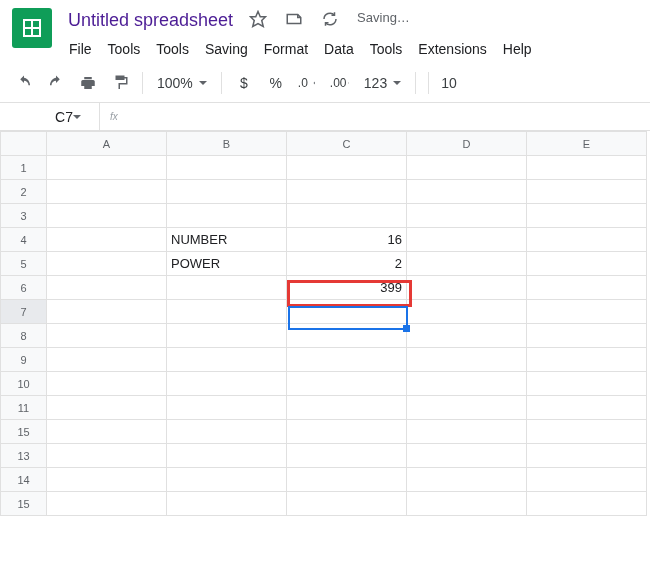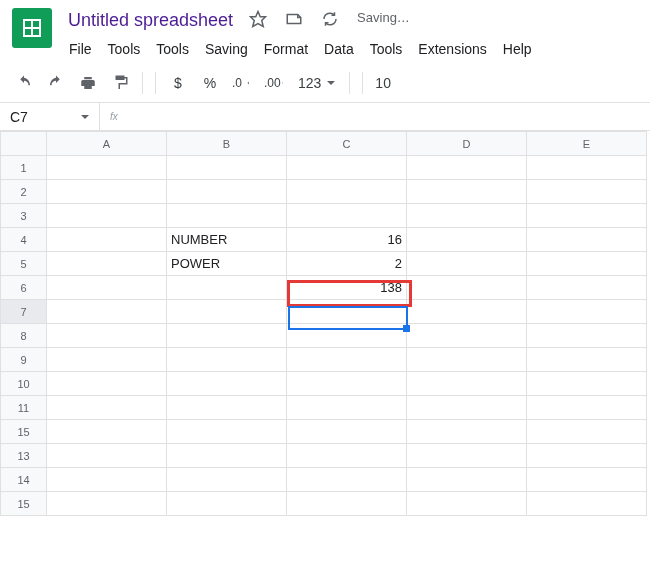--- a/index.html
+++ b/index.html
@@ -24,21 +24,21 @@
   .toolbar { display: flex; align-items: center; padding: 6px 10px; border-bottom: 1px solid #e0e0e0; gap: 4px; height: 40px; }
   .tb-btn { width: 28px; height: 28px; display: flex; align-items: center; justify-content: center; color: #5f6368; cursor: pointer; border-radius: 3px; }
   .tb-btn svg { width: 18px; height: 18px; }
   .tb-sep { width: 1px; height: 22px; background: #e0e0e0; margin: 0 4px; }
   .tb-dropdown { display: flex; align-items: center; padding: 0 6px; height: 28px; cursor: pointer; color: #3c4043; font-size: 14px; gap: 6px; }
   .caret { border-left: 4px solid transparent; border-right: 4px solid transparent; border-top: 4px solid #5f6368; }
   .tb-text { font-size: 14px; color: #3c4043; padding: 0 4px; }
   
   
   .formula-bar { display: flex; align-items: center; border-bottom: 1px solid #e0e0e0; height: 28px; }
-  .name-box { width: 100px; padding: 0 10px; font-size: 14px; display: flex; align-items: center; justify-content: space-between; border-right: 1px solid #e0e0e0; height: 100%; }
+  .name-box { width: 100px; padding: 0 18px; font-size: 14px; display: flex; align-items: center; justify-content: flex-end; border-right: 1px solid #e0e0e0; height: 100%; }
   .fx { font-style: italic; color: #9aa0a6; padding: 0 10px; font-size: 10px; }
   .formula-input { flex: 1; height: 100%; border: none; outline: none; font-size: 14px; }
   
   
   .grid-container { position: relative; }
   .grid { border-collapse: collapse; table-layout: fixed; }
   .grid th, .grid td { border: 1px solid #e0e0e0; font-weight: normal; }
   .corner { width: 46px; height: 24px; background: #f8f9fa; }
   .col-header { width: 120px; height: 24px; background: #f8f9fa; text-align: center; font-size: 11px; color: #5f6368; }
   .row-header { width: 46px; height: 24px; background: #f8f9fa; text-align: center; font-size: 11px; color: #5f6368; }
@@ -111,20 +111,24 @@
       <svg viewBox="0 0 24 24" fill="#5f6368">
         <path d="M19 8H5c-1 0-2 1-2 2v6h4v4h10v-4h4v-6c0-1-1-2-2-2zM7 4h10v3H7z"></path>
       </svg>
     </div>
   <div class="tb-btn">
       <svg viewBox="0 0 24 24" fill="#5f6368">
         <path d="M18 4V2H6v6h12V6h2v6H10v8h2v-6h10V4z"></path>
       </svg>
     </div>
   <div class="tb-sep"></div>
+  <div class="tb-dropdown">
+      <span>100%</span>
+      <span class="caret"></span>
+    </div>
   <div class="tb-sep"></div>
   <div class="tb-btn tb-text">$</div>
   <div class="tb-btn tb-text">%</div>
   <div class="tb-btn tb-text">
       <span style="font-size:12px;">.0&nbsp;</span>
       <svg width="10" height="10" viewBox="0 0 24 24" fill="#5f6368">
         <path d="M14 7l-5 5 5 5z"></path>
       </svg>
     </div>
   <div class="tb-btn tb-text">
@@ -199,21 +203,21 @@
           <td class="cell"></td>
           <td class="cell">POWER</td>
           <td class="cell right">2</td>
           <td class="cell"></td>
           <td class="cell"></td>
         </tr>
   <tr>
           <th class="row-header">6</th>
           <td class="cell"></td>
           <td class="cell"></td>
-          <td class="cell right">138</td>
+          <td class="cell right">399</td>
           <td class="cell"></td>
           <td class="cell"></td>
         </tr>
   <tr>
           <th class="row-header rhsel">7</th>
           <td class="cell"></td>
           <td class="cell"></td>
           <td class="cell"></td>
           <td class="cell"></td>
           <td class="cell"></td>

